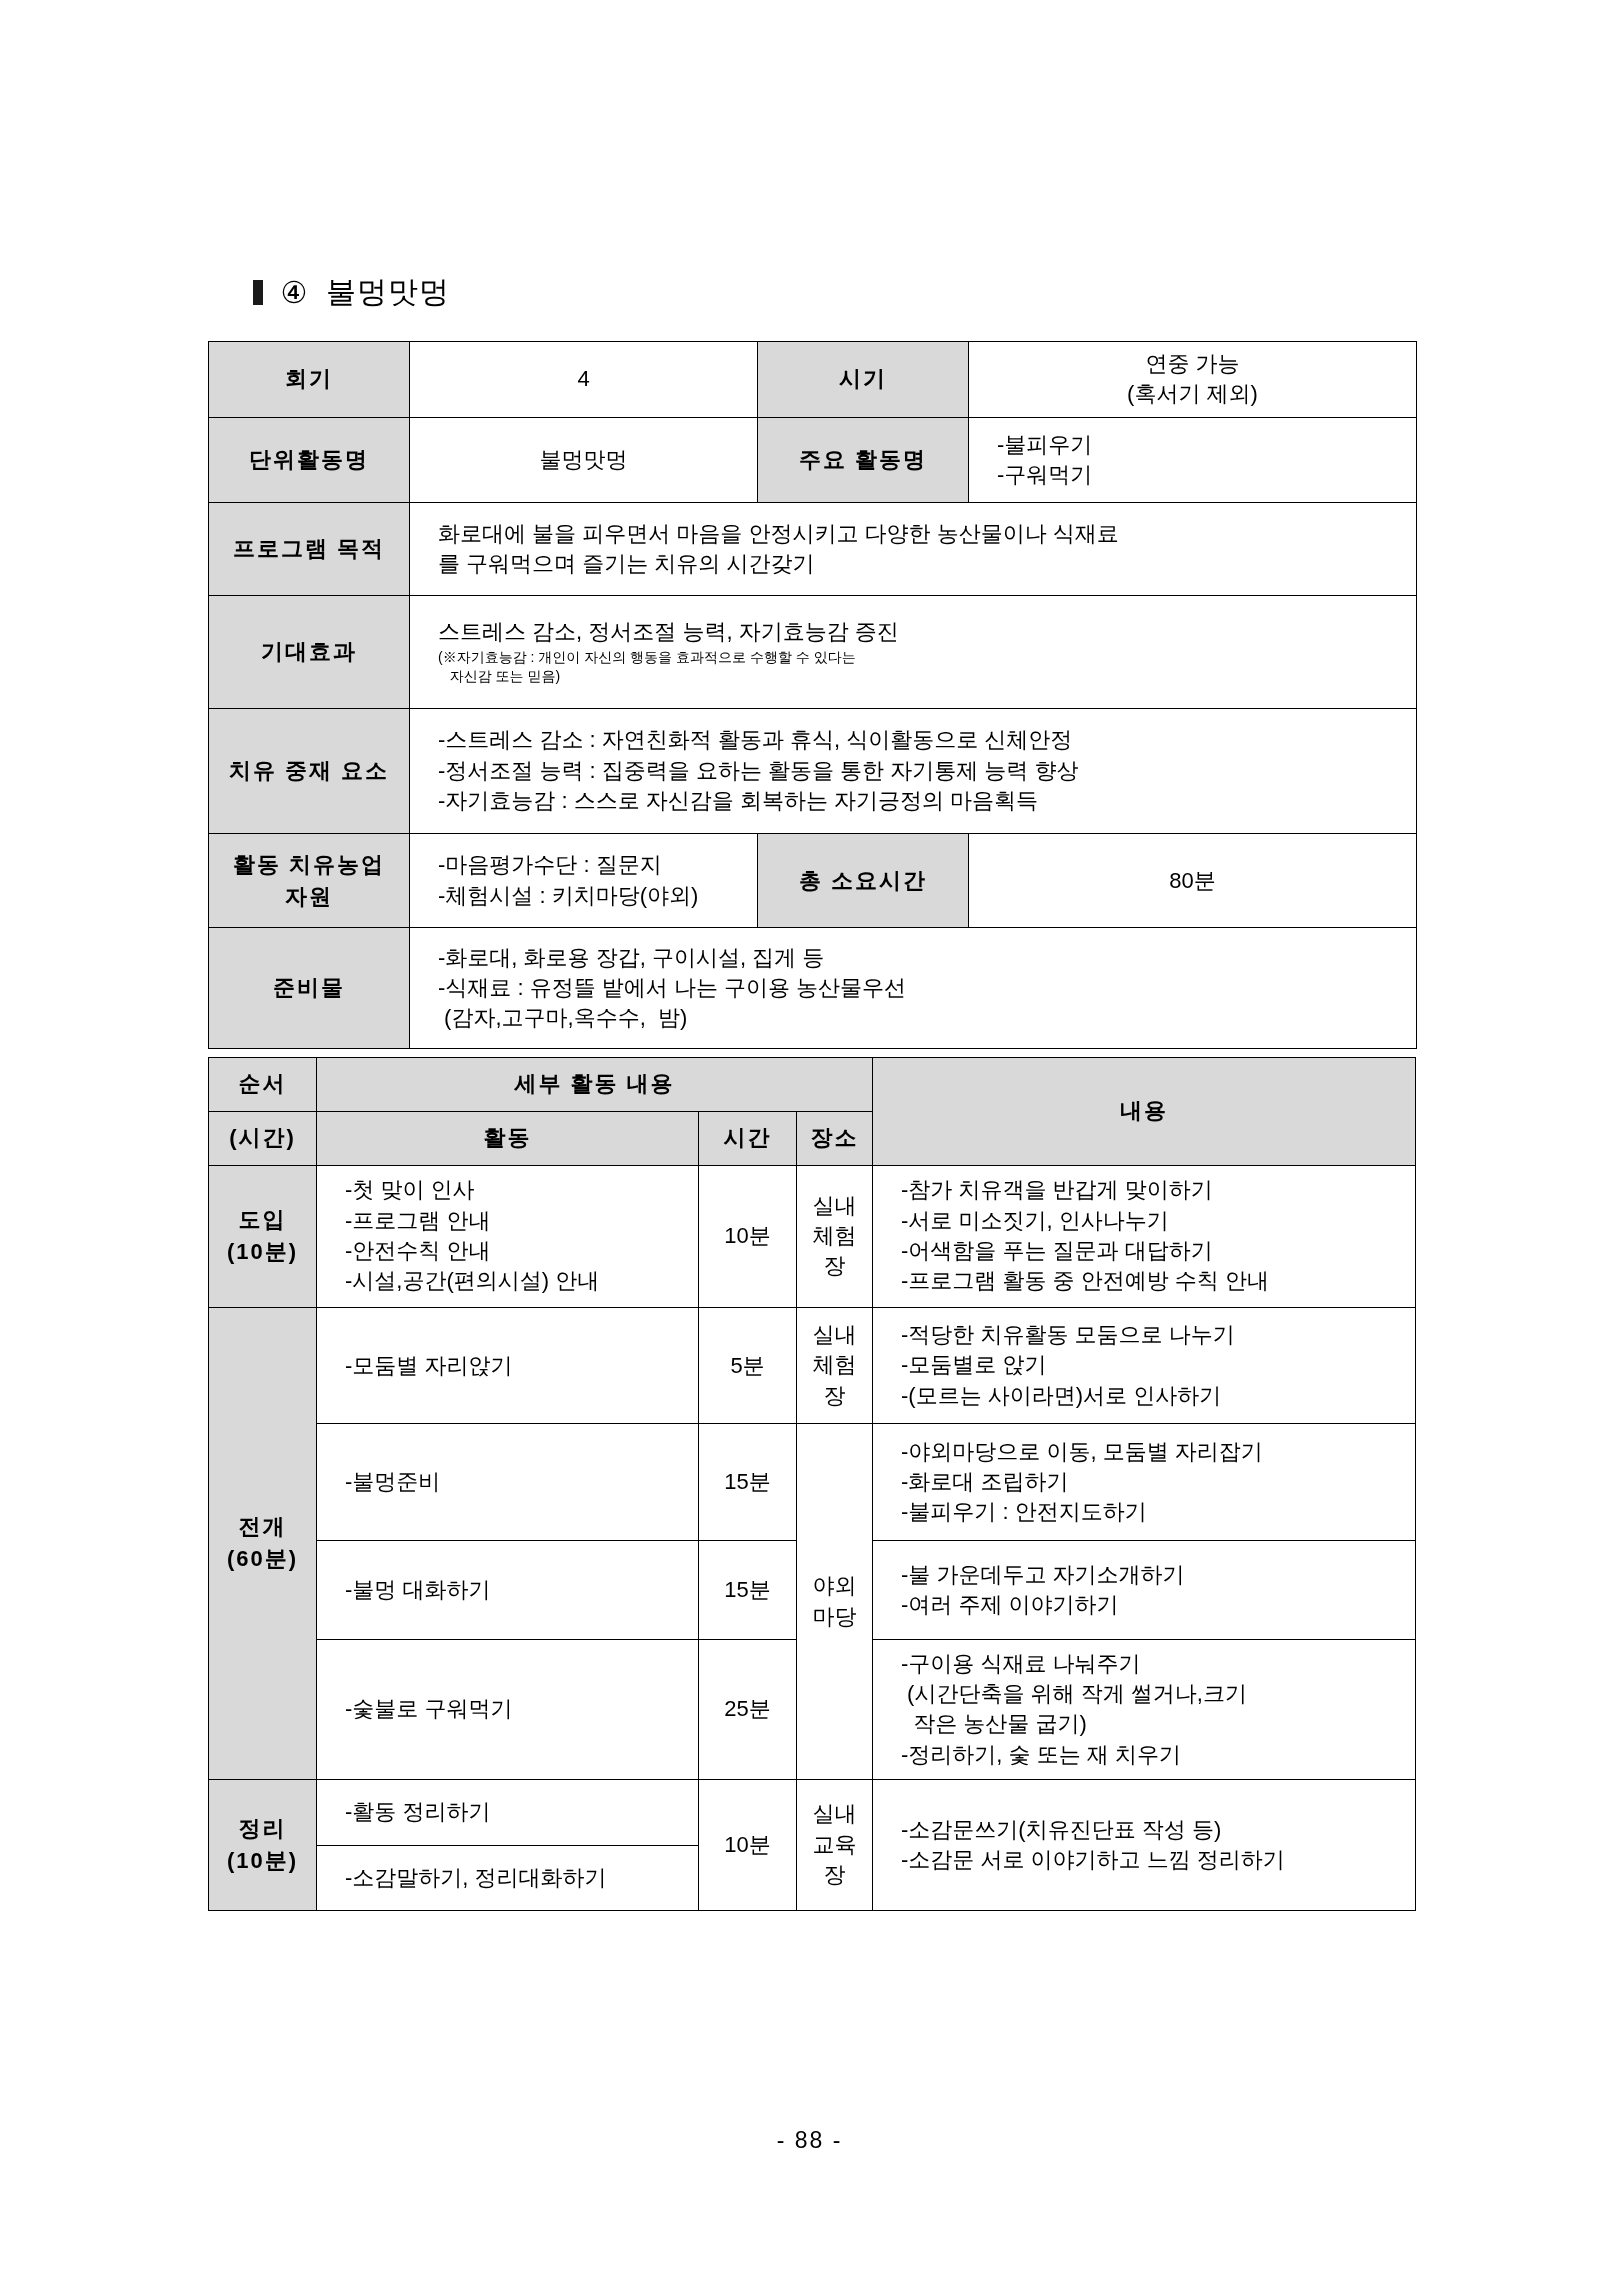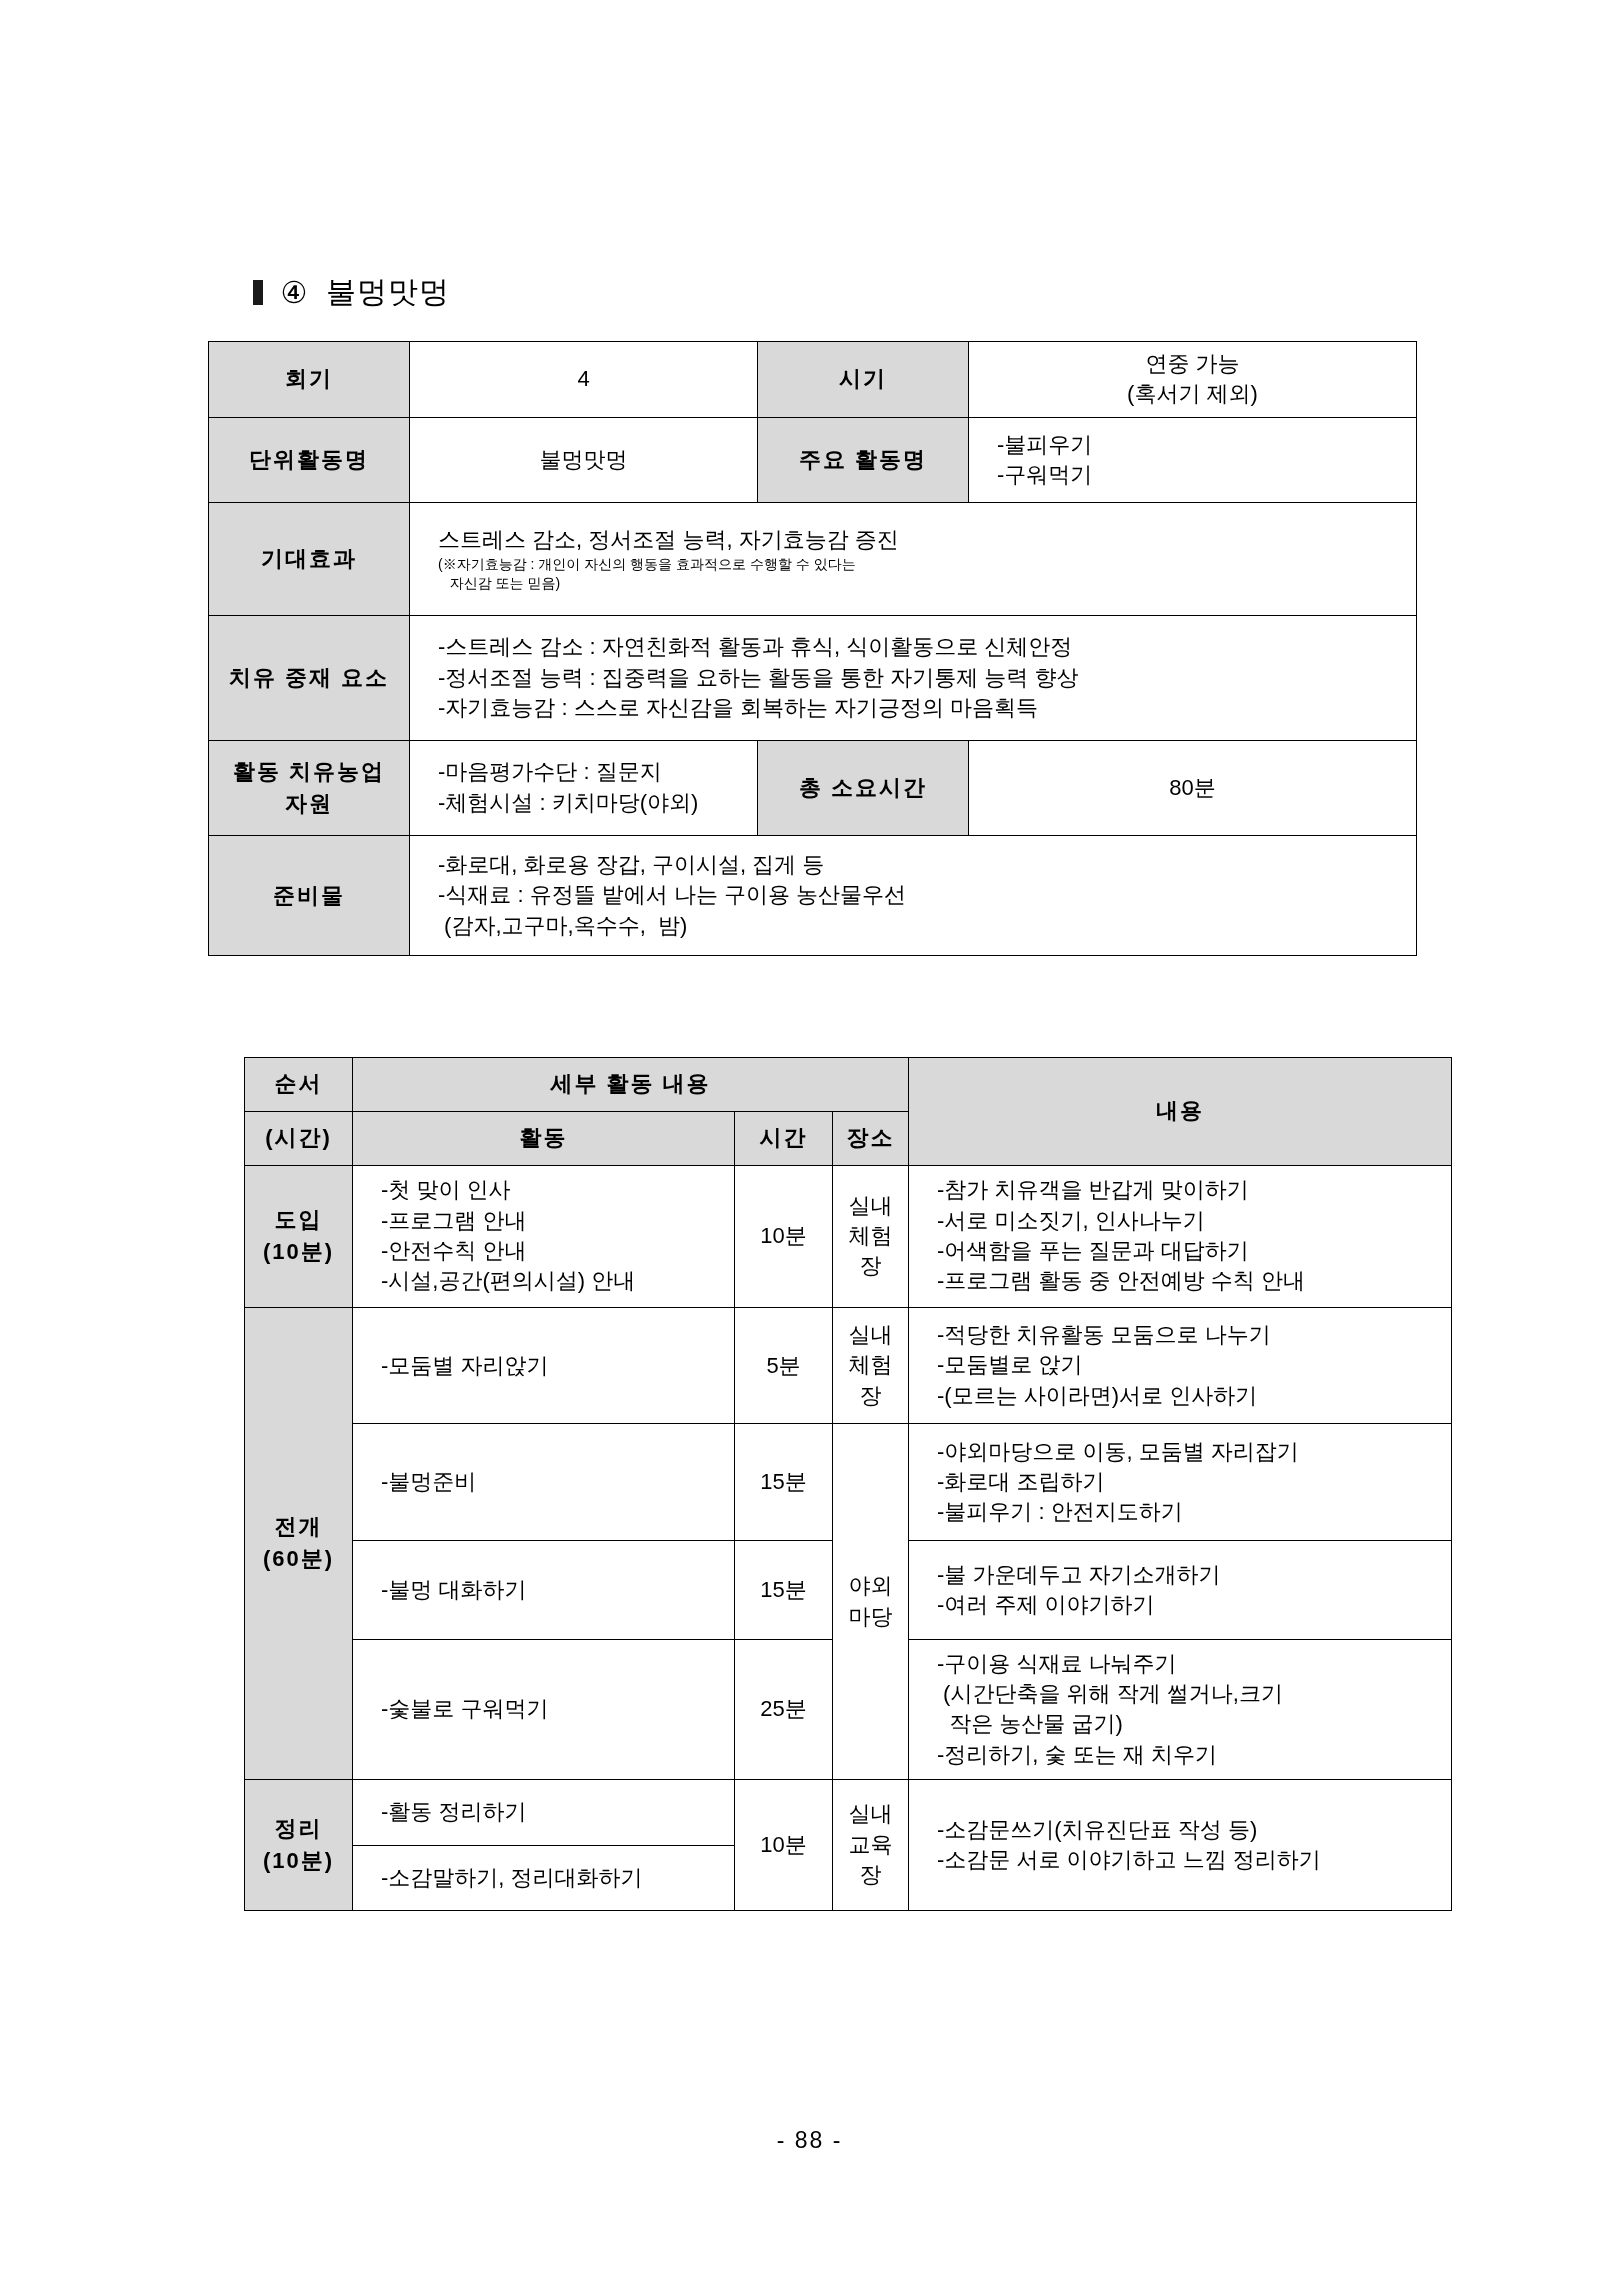--- a/index.html
+++ b/index.html
@@ -68,21 +68,20 @@
     left: 208px;
     top: 341px;
     width: 1208px;
     border-radius: 14px;
   }
   #table-bottom {
     position: absolute;
     left: 208px;
     top: 1057px;
     width: 1208px;
-    margin-left: 36px;
   }
   .cellline { display: block; white-space: pre; }
   .footer {
     position: absolute;
     left: 0;
     top: 2127px;
     width: 1619px;
     text-align: center;
     font-size: 23px;
     letter-spacing: 2px;
@@ -118,20 +117,27 @@
           <span class="cellline">(혹서기 제외)</span>
         </td>
       </tr>
       <tr>
         <td class="hdr" style="height:71px">단위활동명</td>
         <td class="ctr">불멍맛멍</td>
         <td class="hdr">주요 활동명</td>
         <td class="lft tight">
           <span class="cellline">-불피우기</span>
           <span class="cellline">-구워먹기</span>
+        </td>
+      </tr>
+      <tr>
+        <td class="hdr" style="height:78px">프로그램 목적</td>
+        <td class="lft tight" colspan="3">
+          <span class="cellline">화로대에 불을 피우면서 마음을 안정시키고 다양한 농산물이나 식재료</span>
+          <span class="cellline">를 구워먹으며 즐기는 치유의 시간갖기</span>
         </td>
       </tr>
       <tr>
         <td class="hdr" style="height:98px">기대효과</td>
         <td class="lft tight" colspan="3">
           <span class="cellline">스트레스 감소, 정서조절 능력, 자기효능감 증진</span>
           <span class="cellline small">(※자기효능감 : 개인이 자신의 행동을 효과적으로 수행할 수 있다는</span>
           <span class="cellline small">   자신감 또는 믿음)</span>
         </td>
       </tr>

